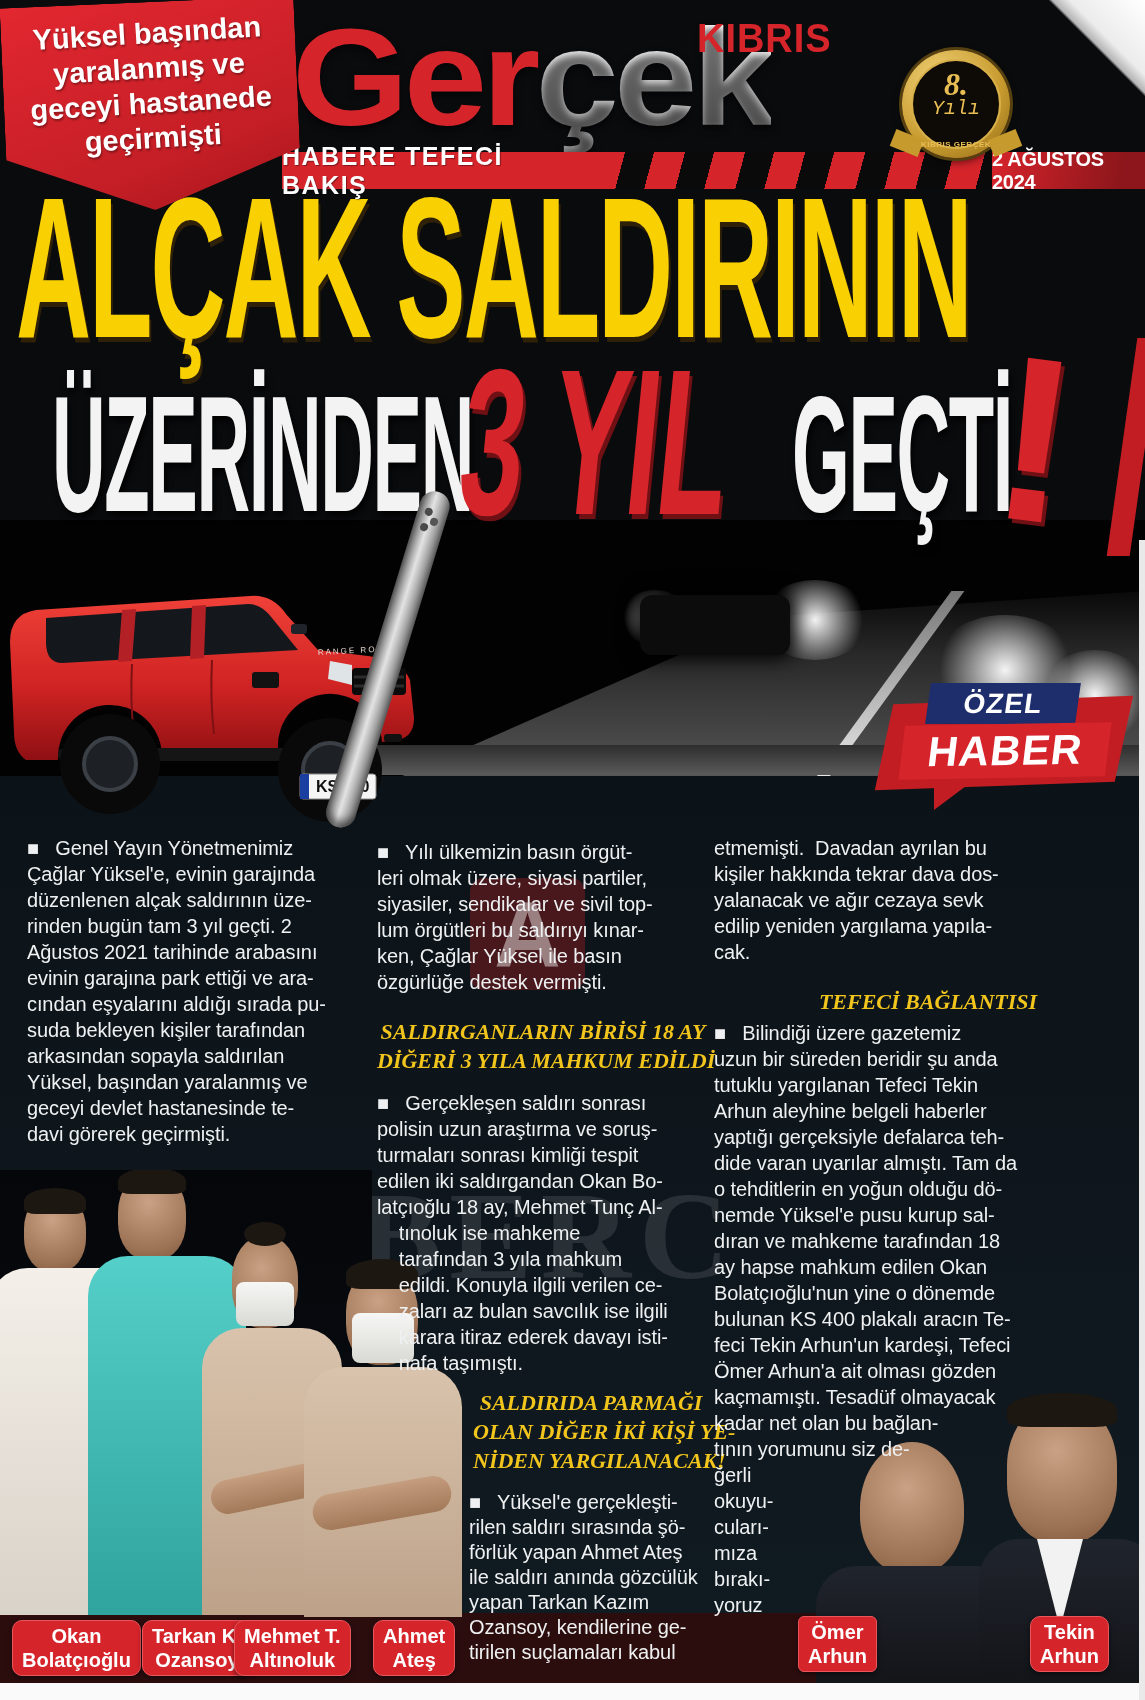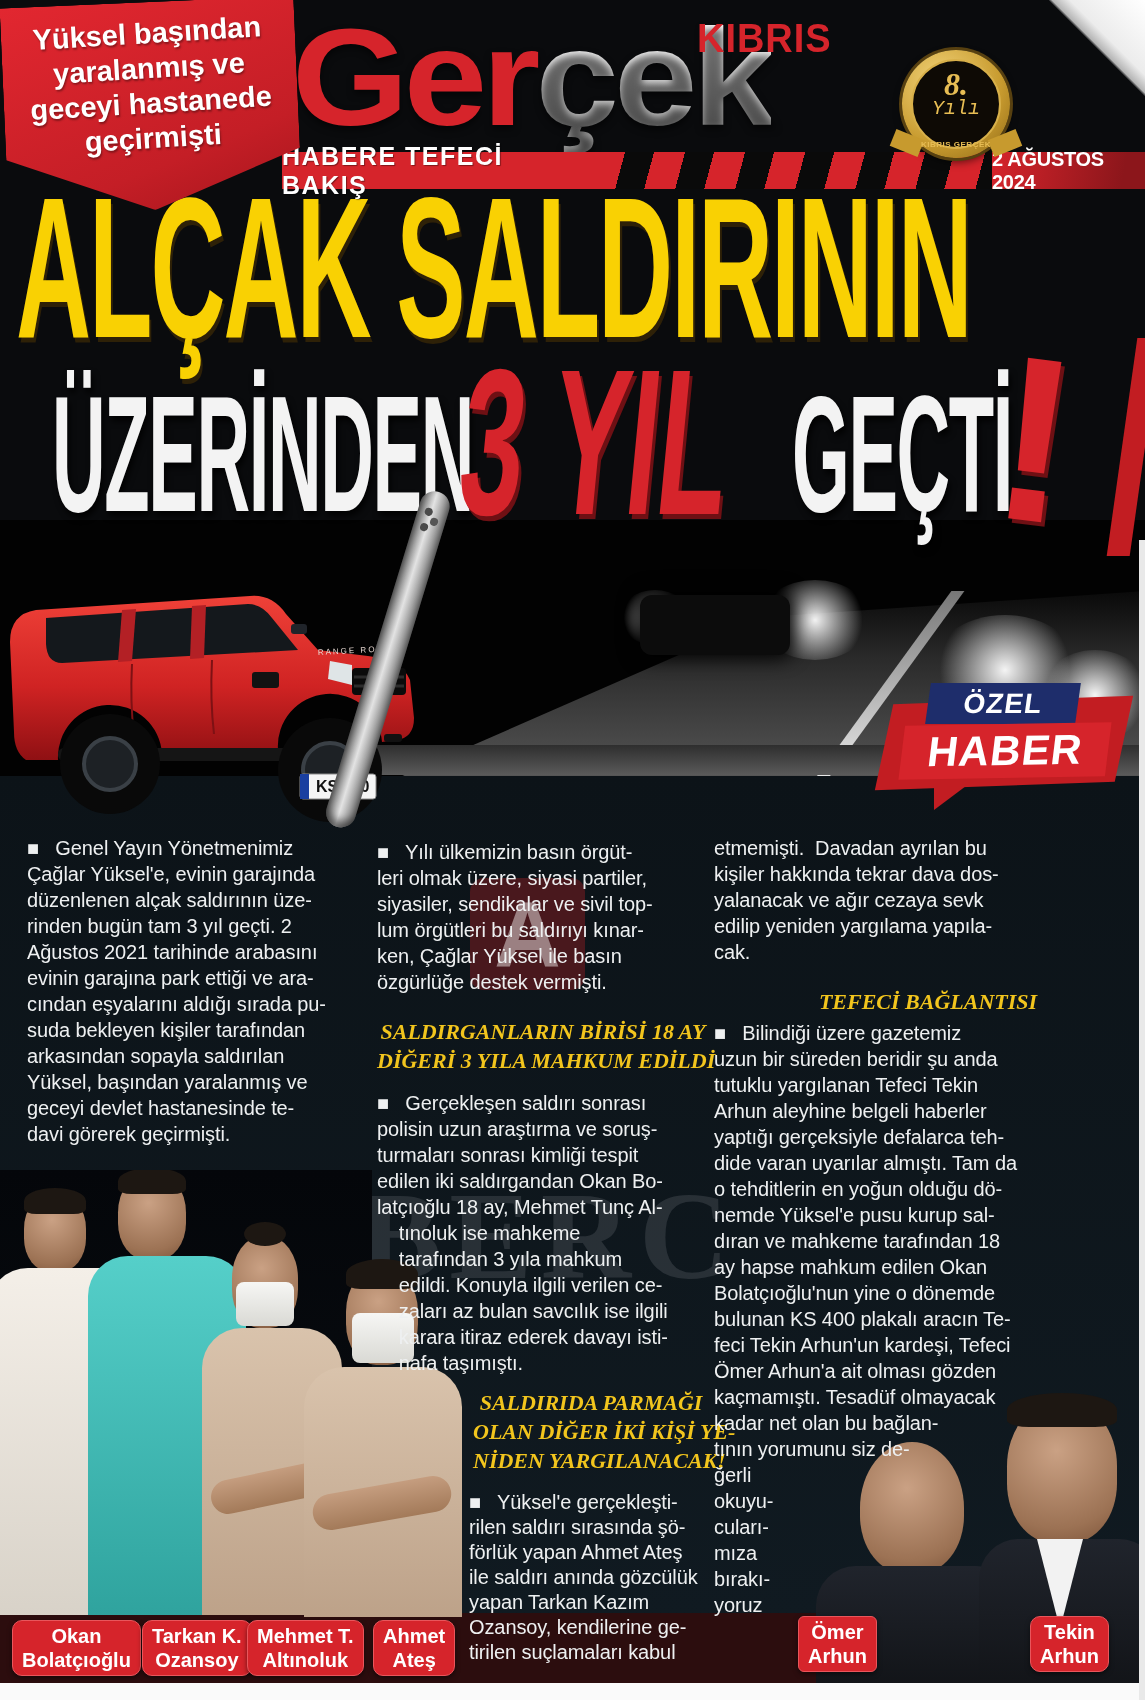--- a/index.html
+++ b/index.html
@@ -343,21 +343,21 @@
     <div class="hair" style="left:22px;top:0;width:110px;height:34px;"></div>
     <div class="torso shirt-d" style="left:-6px;top:146px;width:180px;height:148px;"></div>
     <div class="shirtcol" style="left:52px;top:146px;width:46px;height:90px;clip-path:polygon(0 0,100% 0,50% 100%);"></div>
   </div>
 
   <div class="bar"></div>
   <div class="nl" style="left:12px;top:1620px;">Okan
 Bolatçıoğlu</div>
   <div class="nl" style="left:142px;top:1620px;">Tarkan K.
 Ozansoy</div>
-  <div class="nl" style="left:247px;top:1620px;">Mehmet T.
+  <div class="nl" style="left:234px;top:1620px;">Mehmet T.
 Altınoluk</div>
   <div class="nl" style="left:373px;top:1620px;">Ahmet
 Ateş</div>
   <div class="nl" style="left:798px;top:1616px;border-radius:6px;">Ömer
 Arhun</div>
   <div class="nl" style="left:1030px;top:1616px;">Tekin
 Arhun</div>
 
   <div class="pagebottom"></div>
   <div class="redge"></div>

